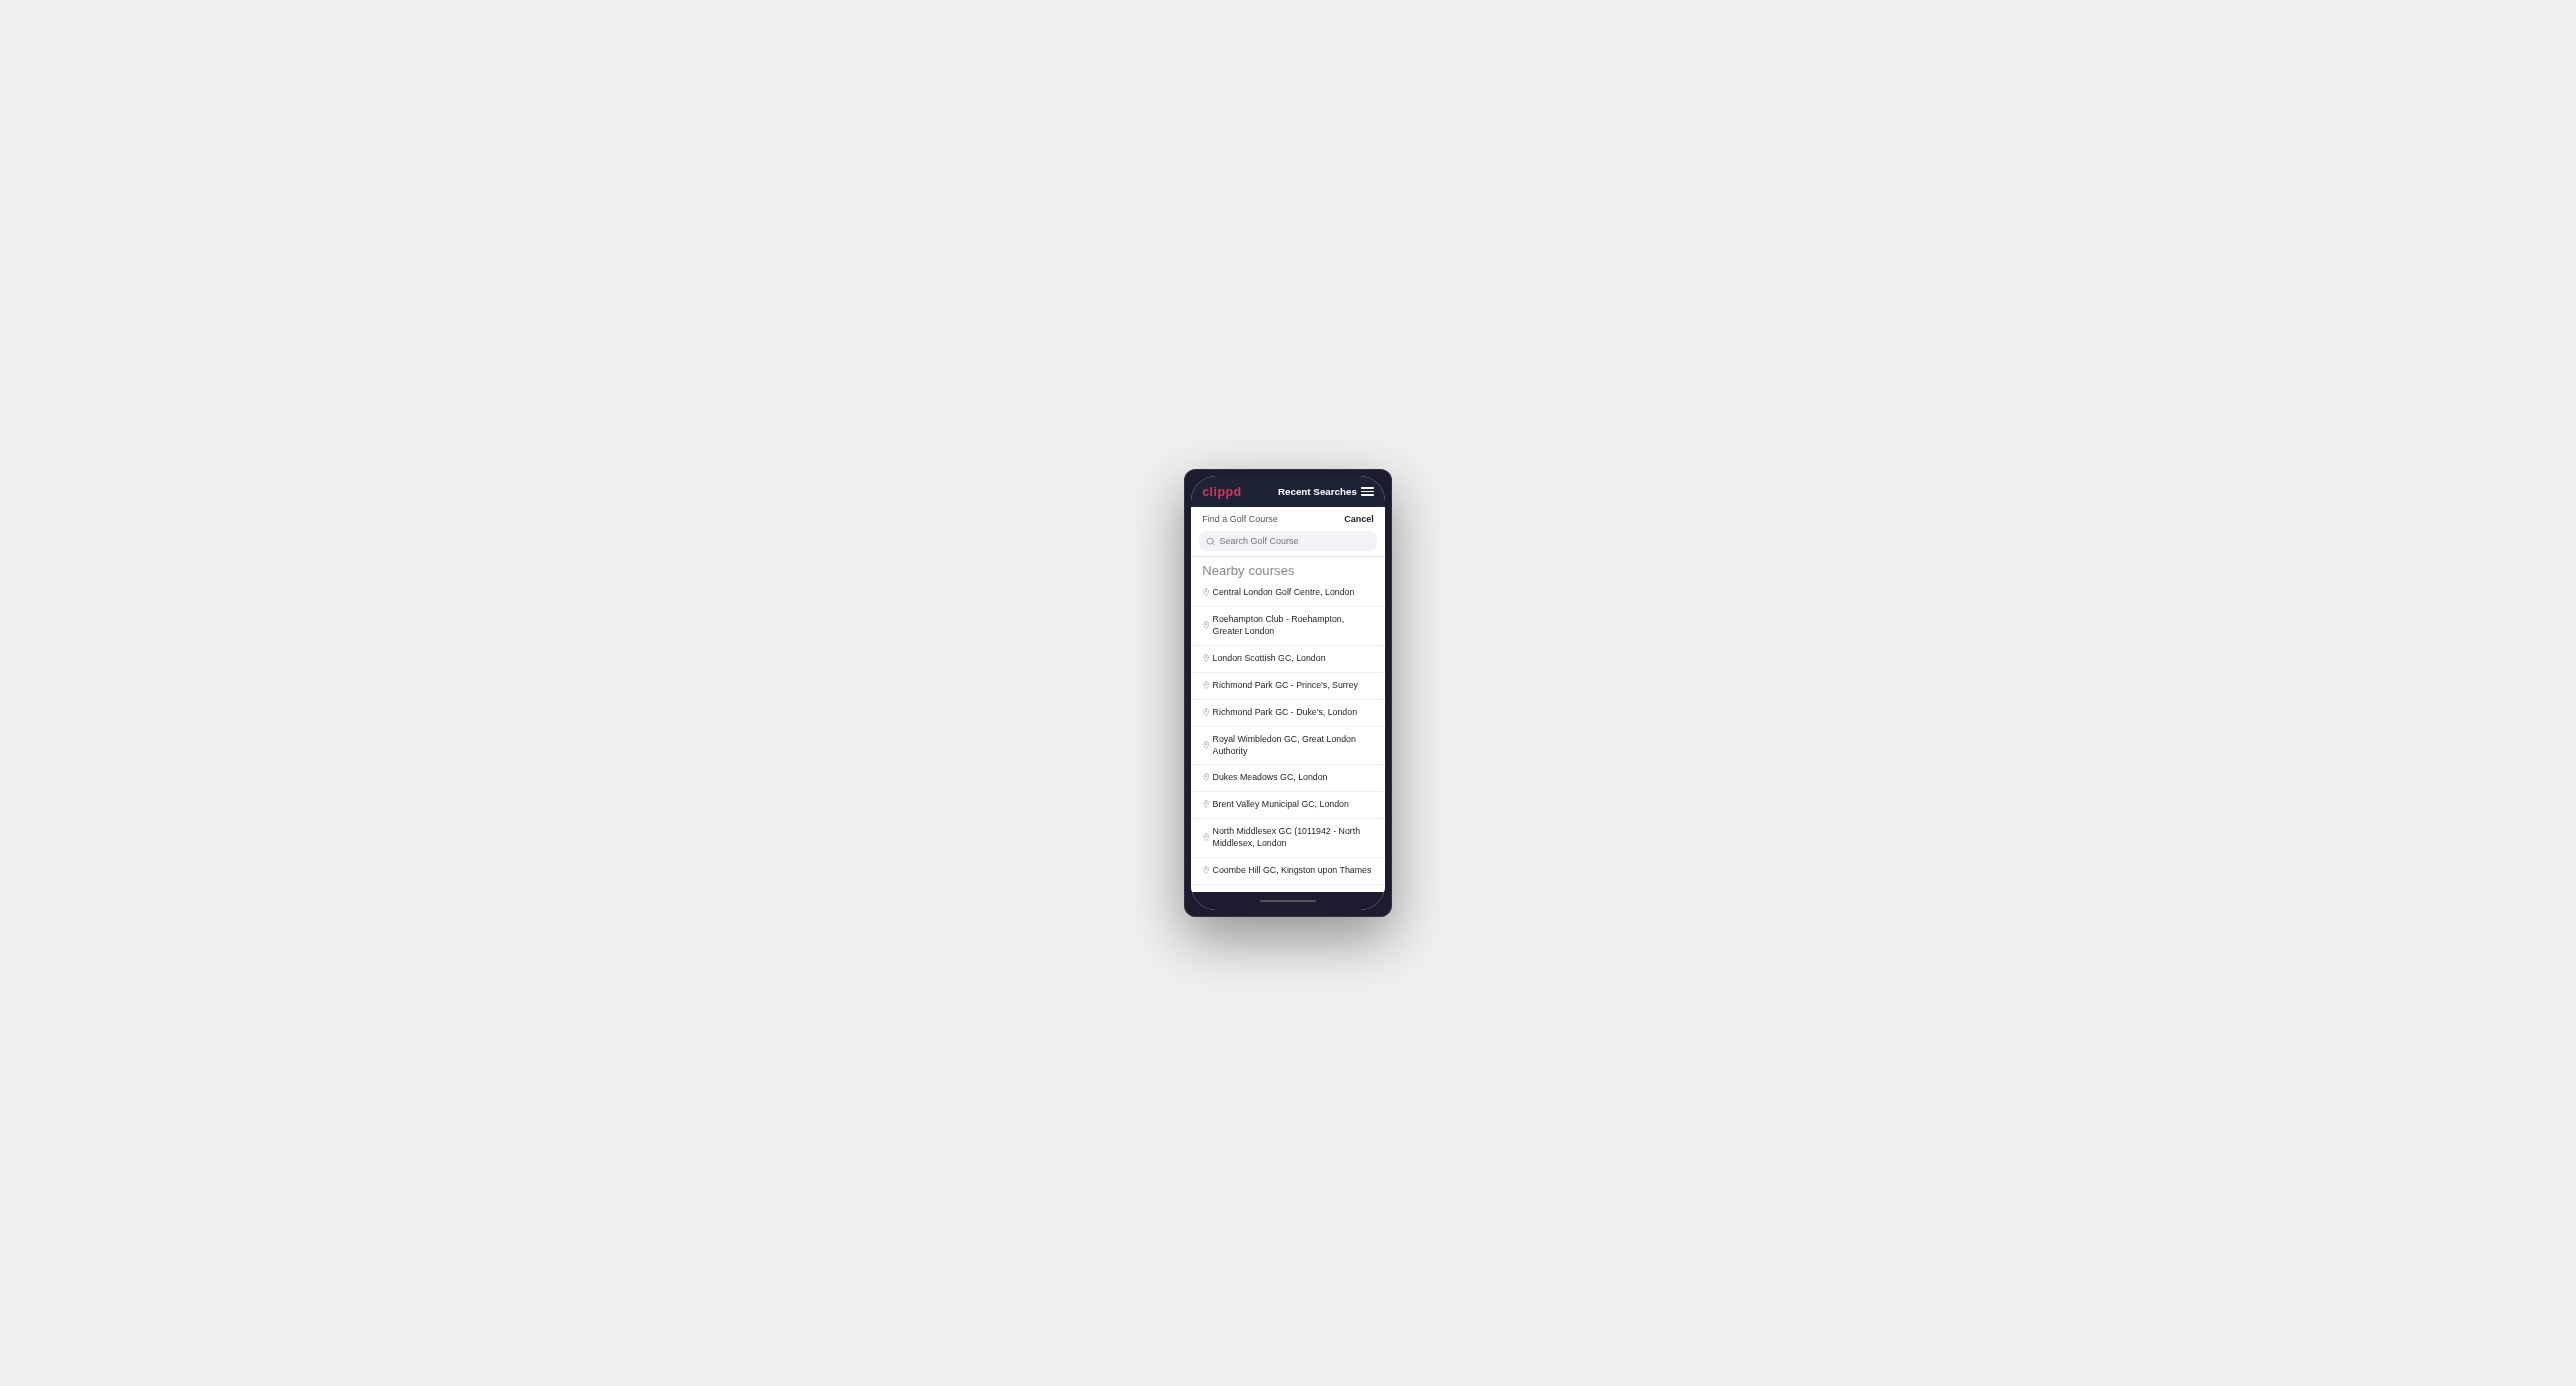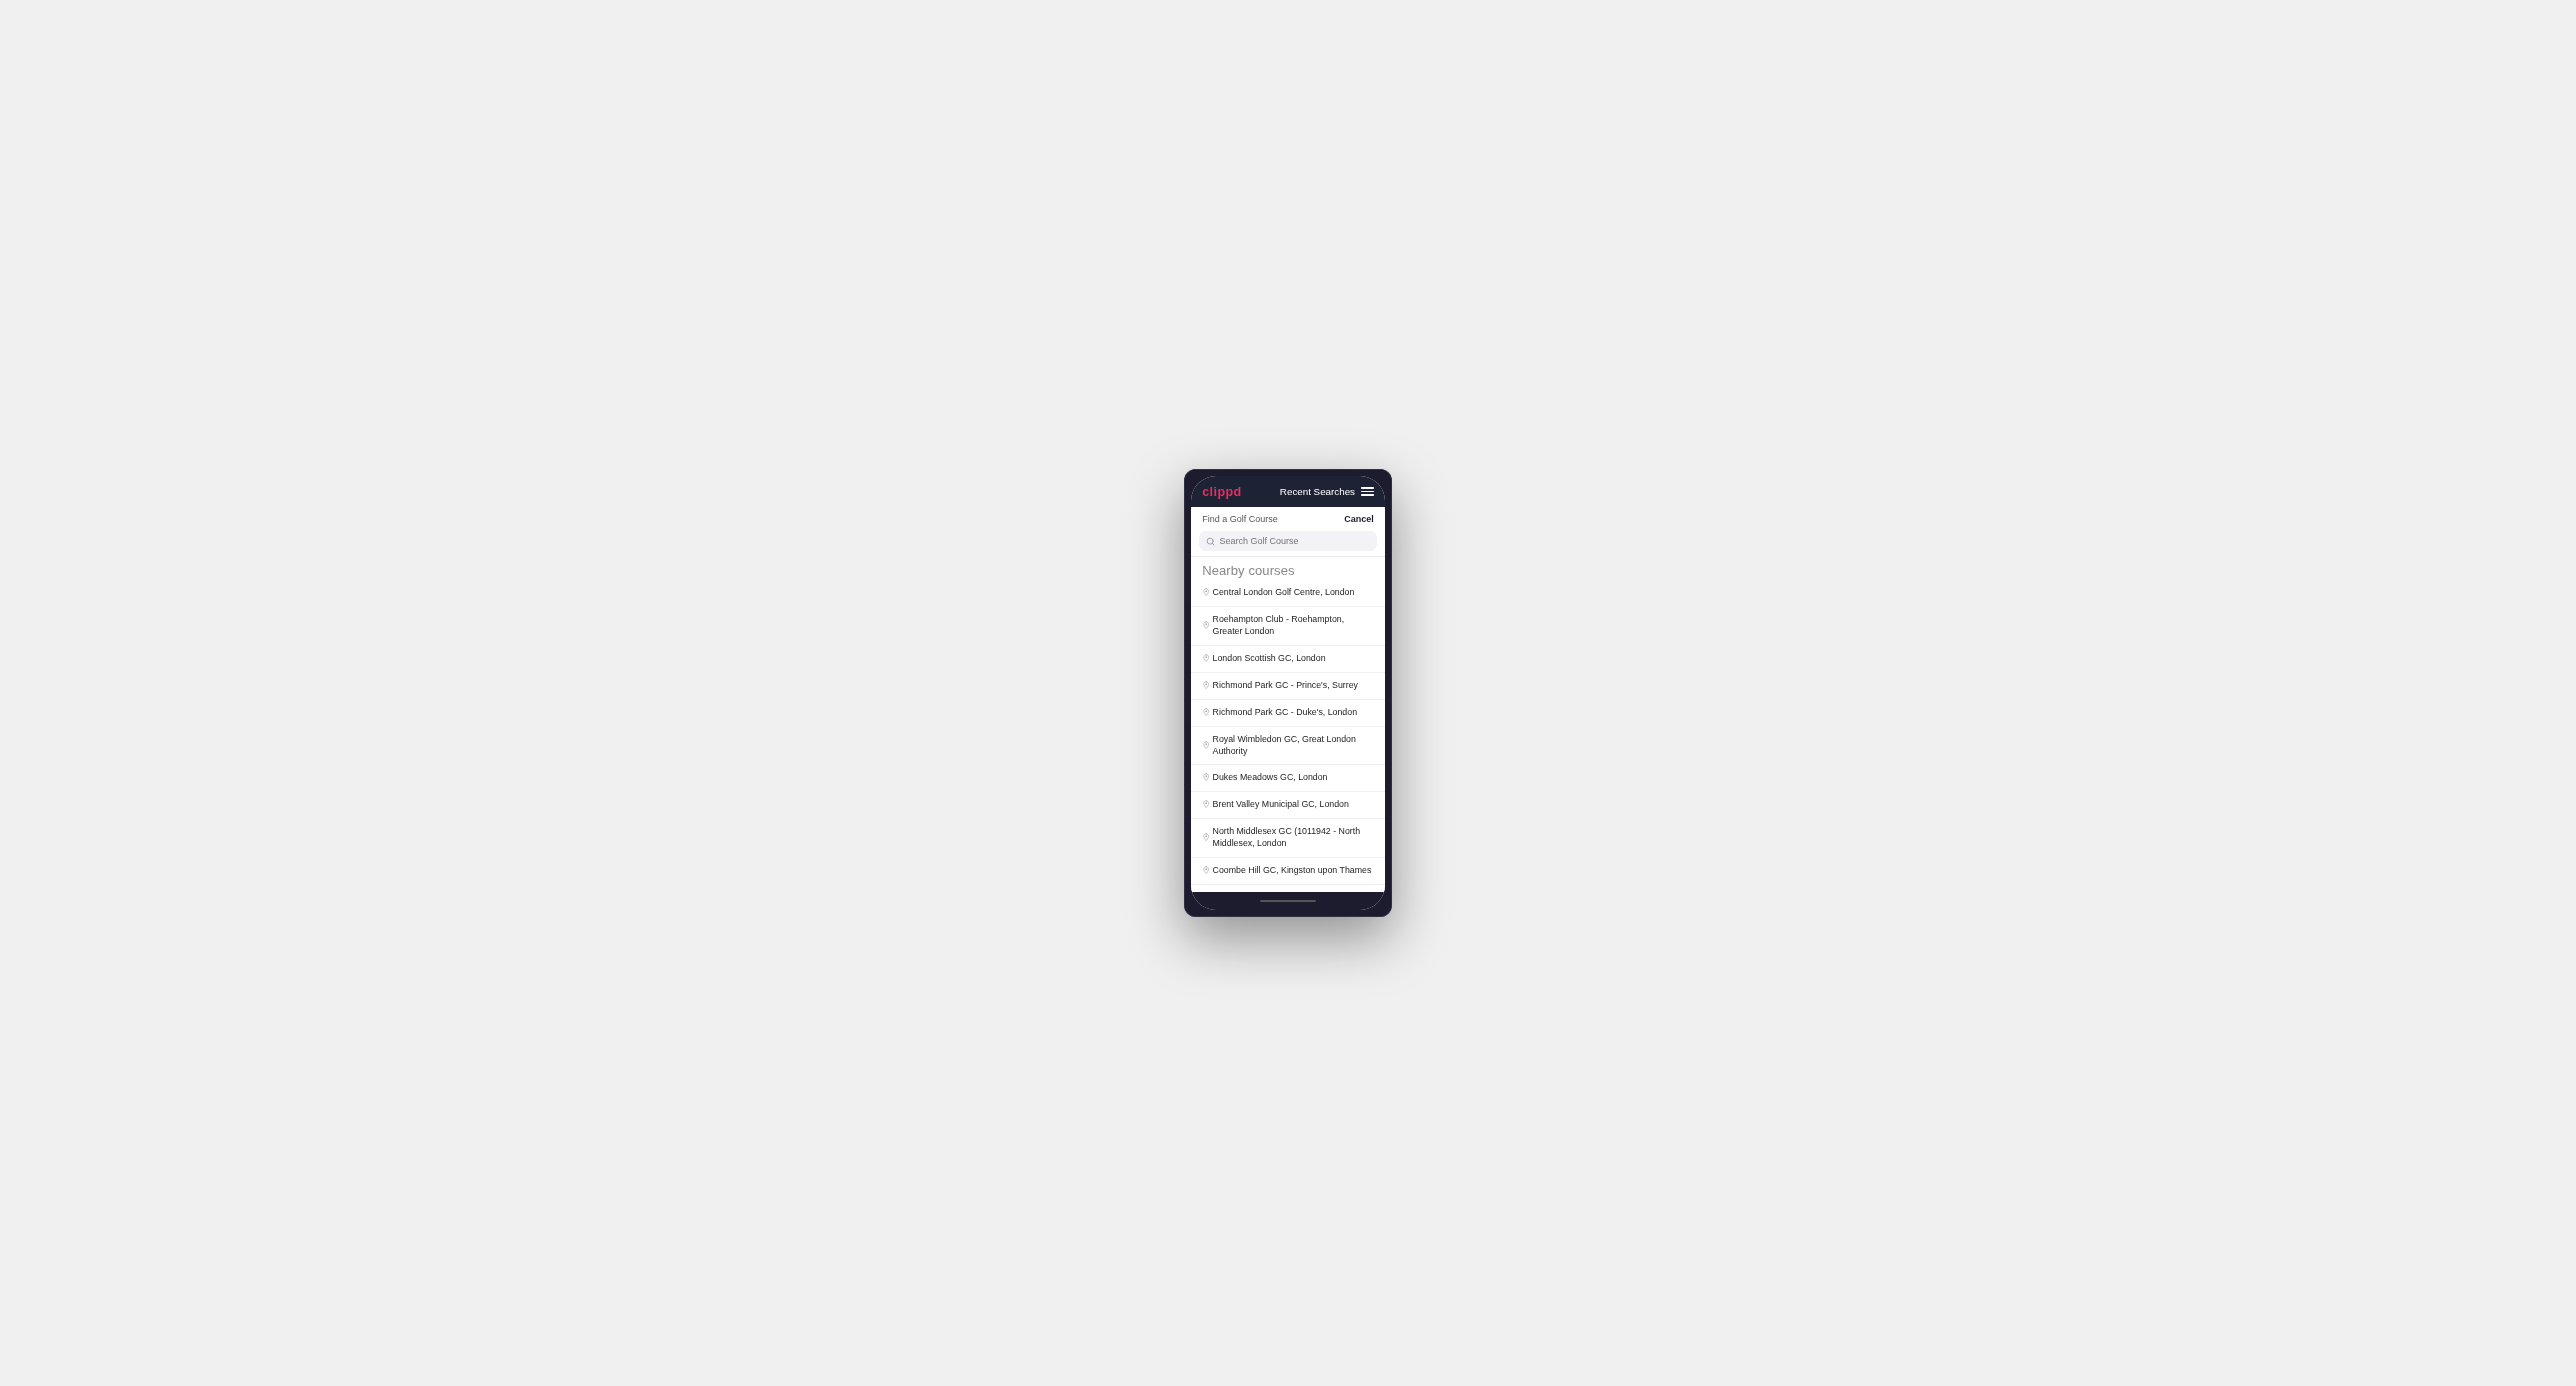--- a/index.html
+++ b/index.html
@@ -45,21 +45,21 @@
 
     .nav-logo {
       font-size: 12.6px;
       font-weight: 700;
       color: #e03060;
       letter-spacing: 0.4px;
     }
 
     .nav-title {
       font-size: 9.8px;
-      font-weight: 400;
+      font-weight: 700;
       color: #ffffff;
       margin-left: 32px;
     }
 
     .nav-menu-icon {
       display: flex;
       flex-direction: column;
       gap: 2.1px;
       cursor: pointer;
     }

